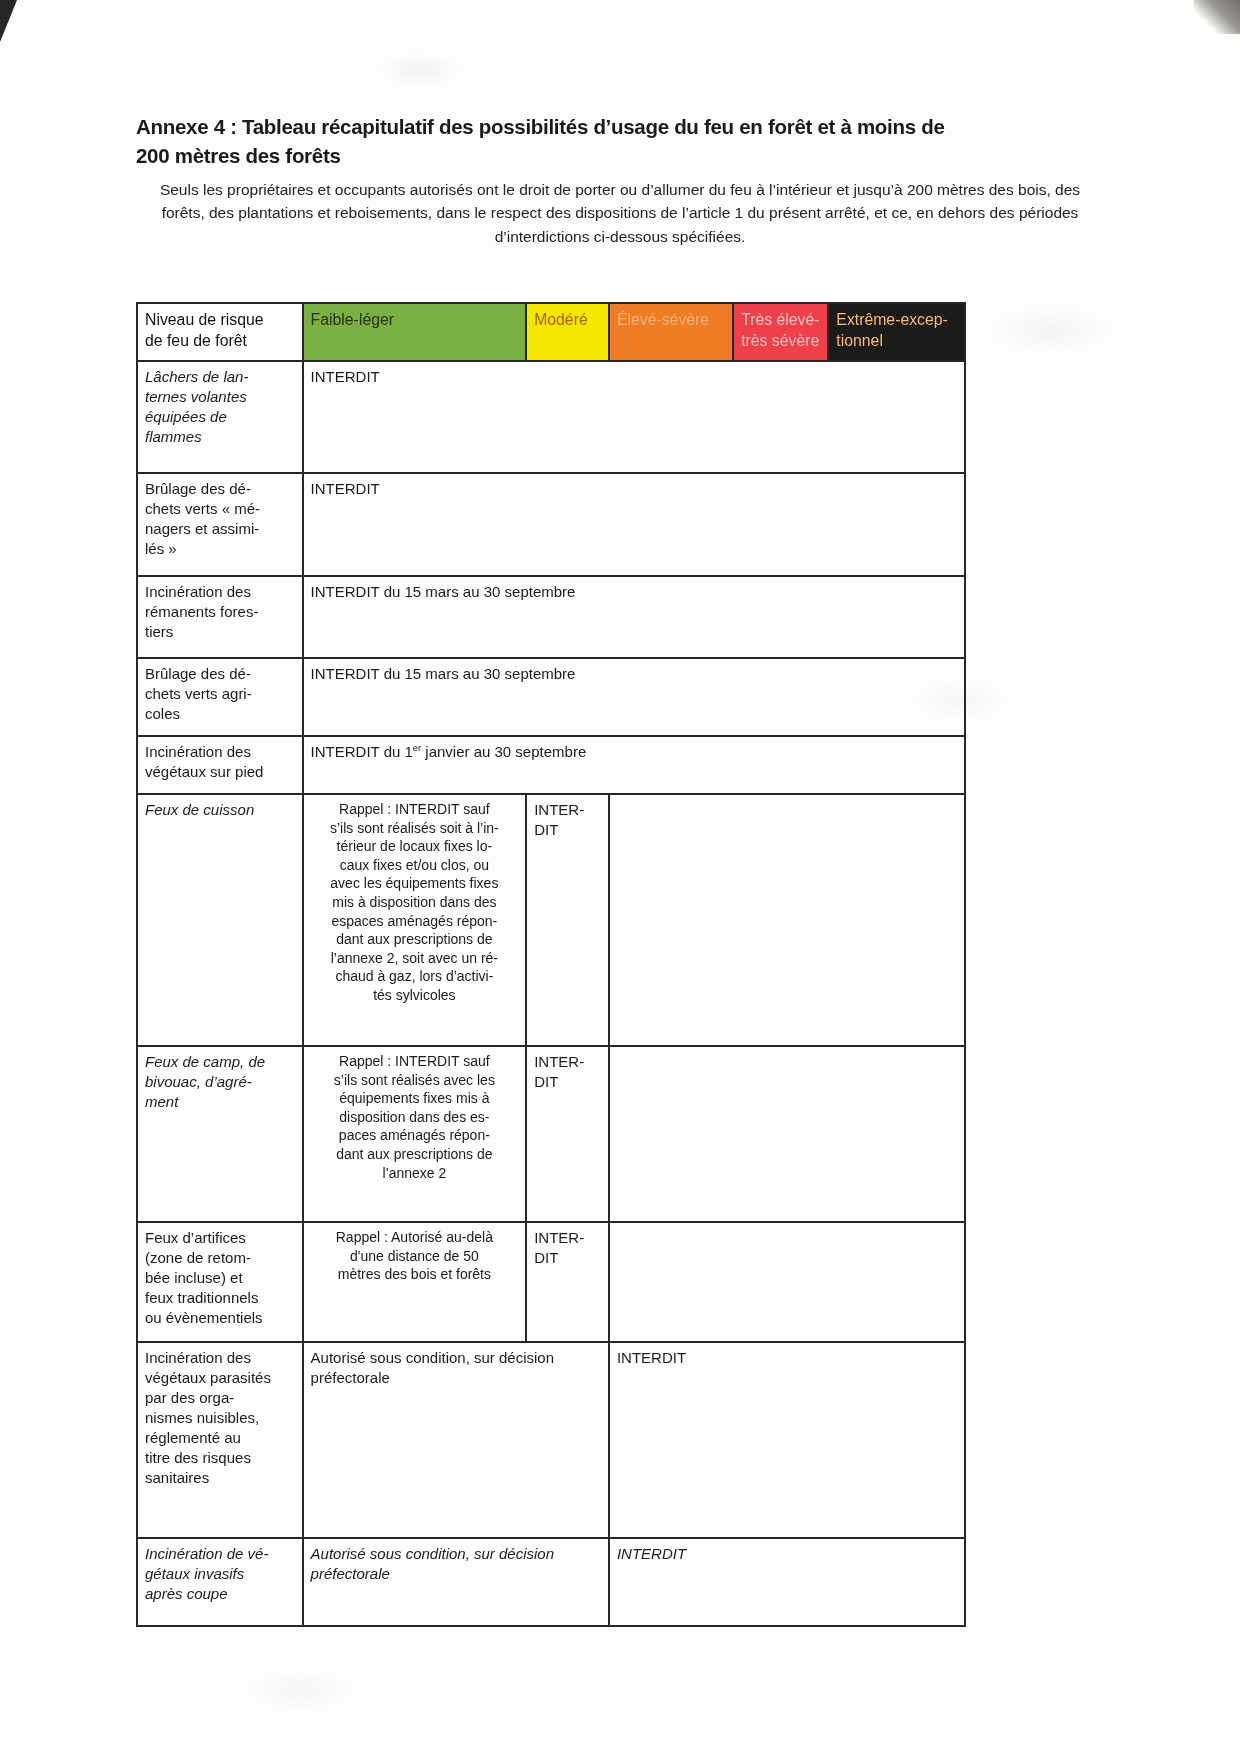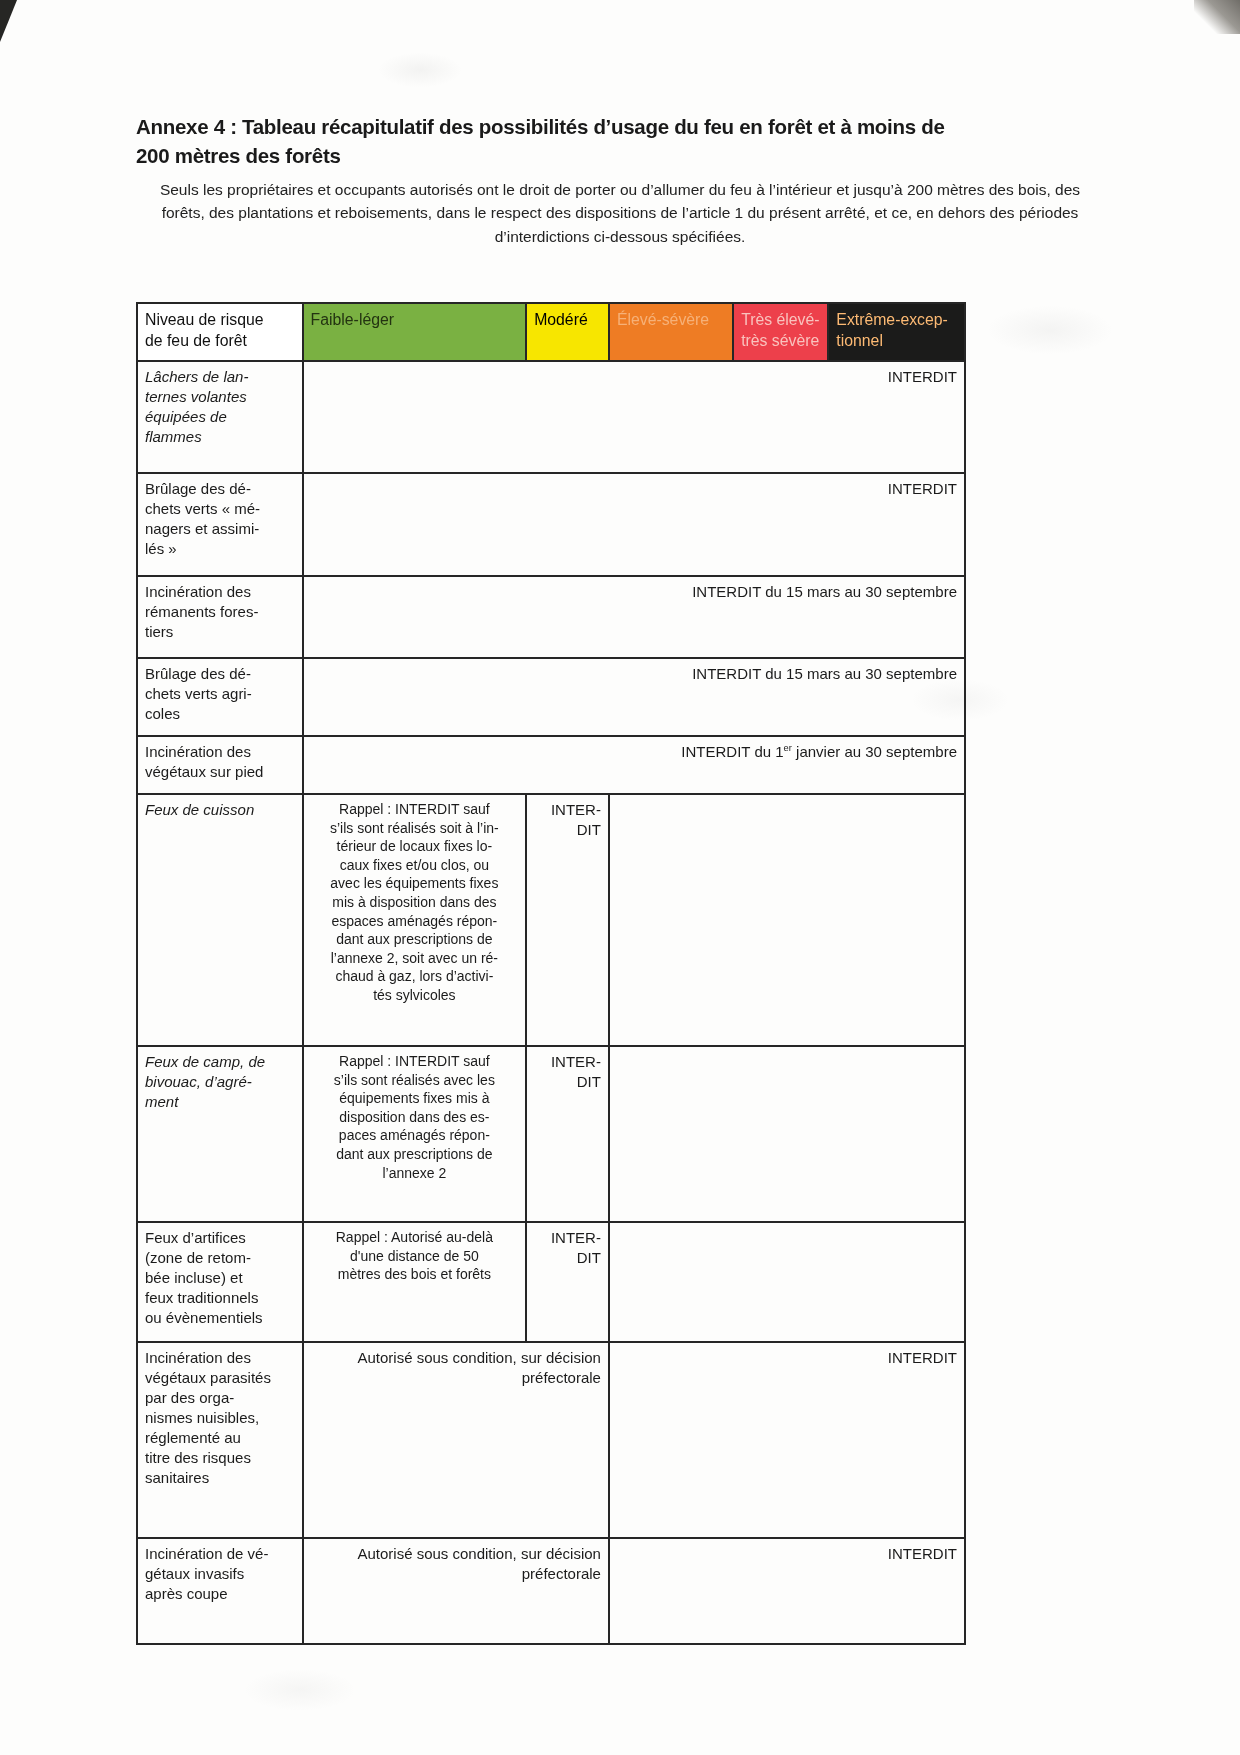--- a/index.html
+++ b/index.html
@@ -65,45 +65,45 @@
   col.c-label{width:20%;}
   col.c-green{width:27%;}
   col.c-yellow{width:10%;}
   col.c-orange{width:15%;}
   col.c-red{width:11.5%;}
   col.c-black{width:16.5%;}
   
   th{text-align:left;font-size:15.8px;}
   th.h-label{background:#ffffff;color:#111;}
   th.h-green{background:#7ab142;color:#233311;}
-  th.h-yellow{background:#f7e600;color:#000000;}
+  th.h-yellow{background:#f7e600;color:#a16207;}
   th.h-orange{background:#ee7c24;color:#f6b178;}
   th.h-red{background:#ed404b;color:#f9c3be;}
   th.h-black{background:#1b1b1a;color:#fdba74;}
   
   td.lbl{text-align:left;}
   td.lbl.it{font-style:italic;}
   
-  td.val{text-align:right;border-radius:9px;}
+  td.val{text-align:left;border-radius:9px;}
   td.rappel{text-align:center;font-size:14px;line-height:1.34;margin-top:39px;}
   td.empty{}
   sup.ord{font-size:.62em;vertical-align:super;line-height:0;}
   
   tr.hr0{height:58px;}
   tr.hr1{height:112px;margin-top:25px;}
   tr.hr2{height:103px;}
   tr.hr3{height:38px;}
   tr.hr4{height:82px;}
   tr.hr5{height:78px;}
   tr.hr6{height:58px;}
   tr.hr7{height:252px;}
   tr.hr8{height:176px;}
   tr.hr9{height:120px;}
   tr.hr10{height:196px;}
-  tr.hr11{height:106px;}
+  tr.hr11{height:88px;font-style:italic;}
 </style>
 </head>
 <body>
 
 <div class="scan-noise"></div>
 <div class="corner-tl"></div>
 <div class="corner-tr"></div>
 
 <div class="content">
 

